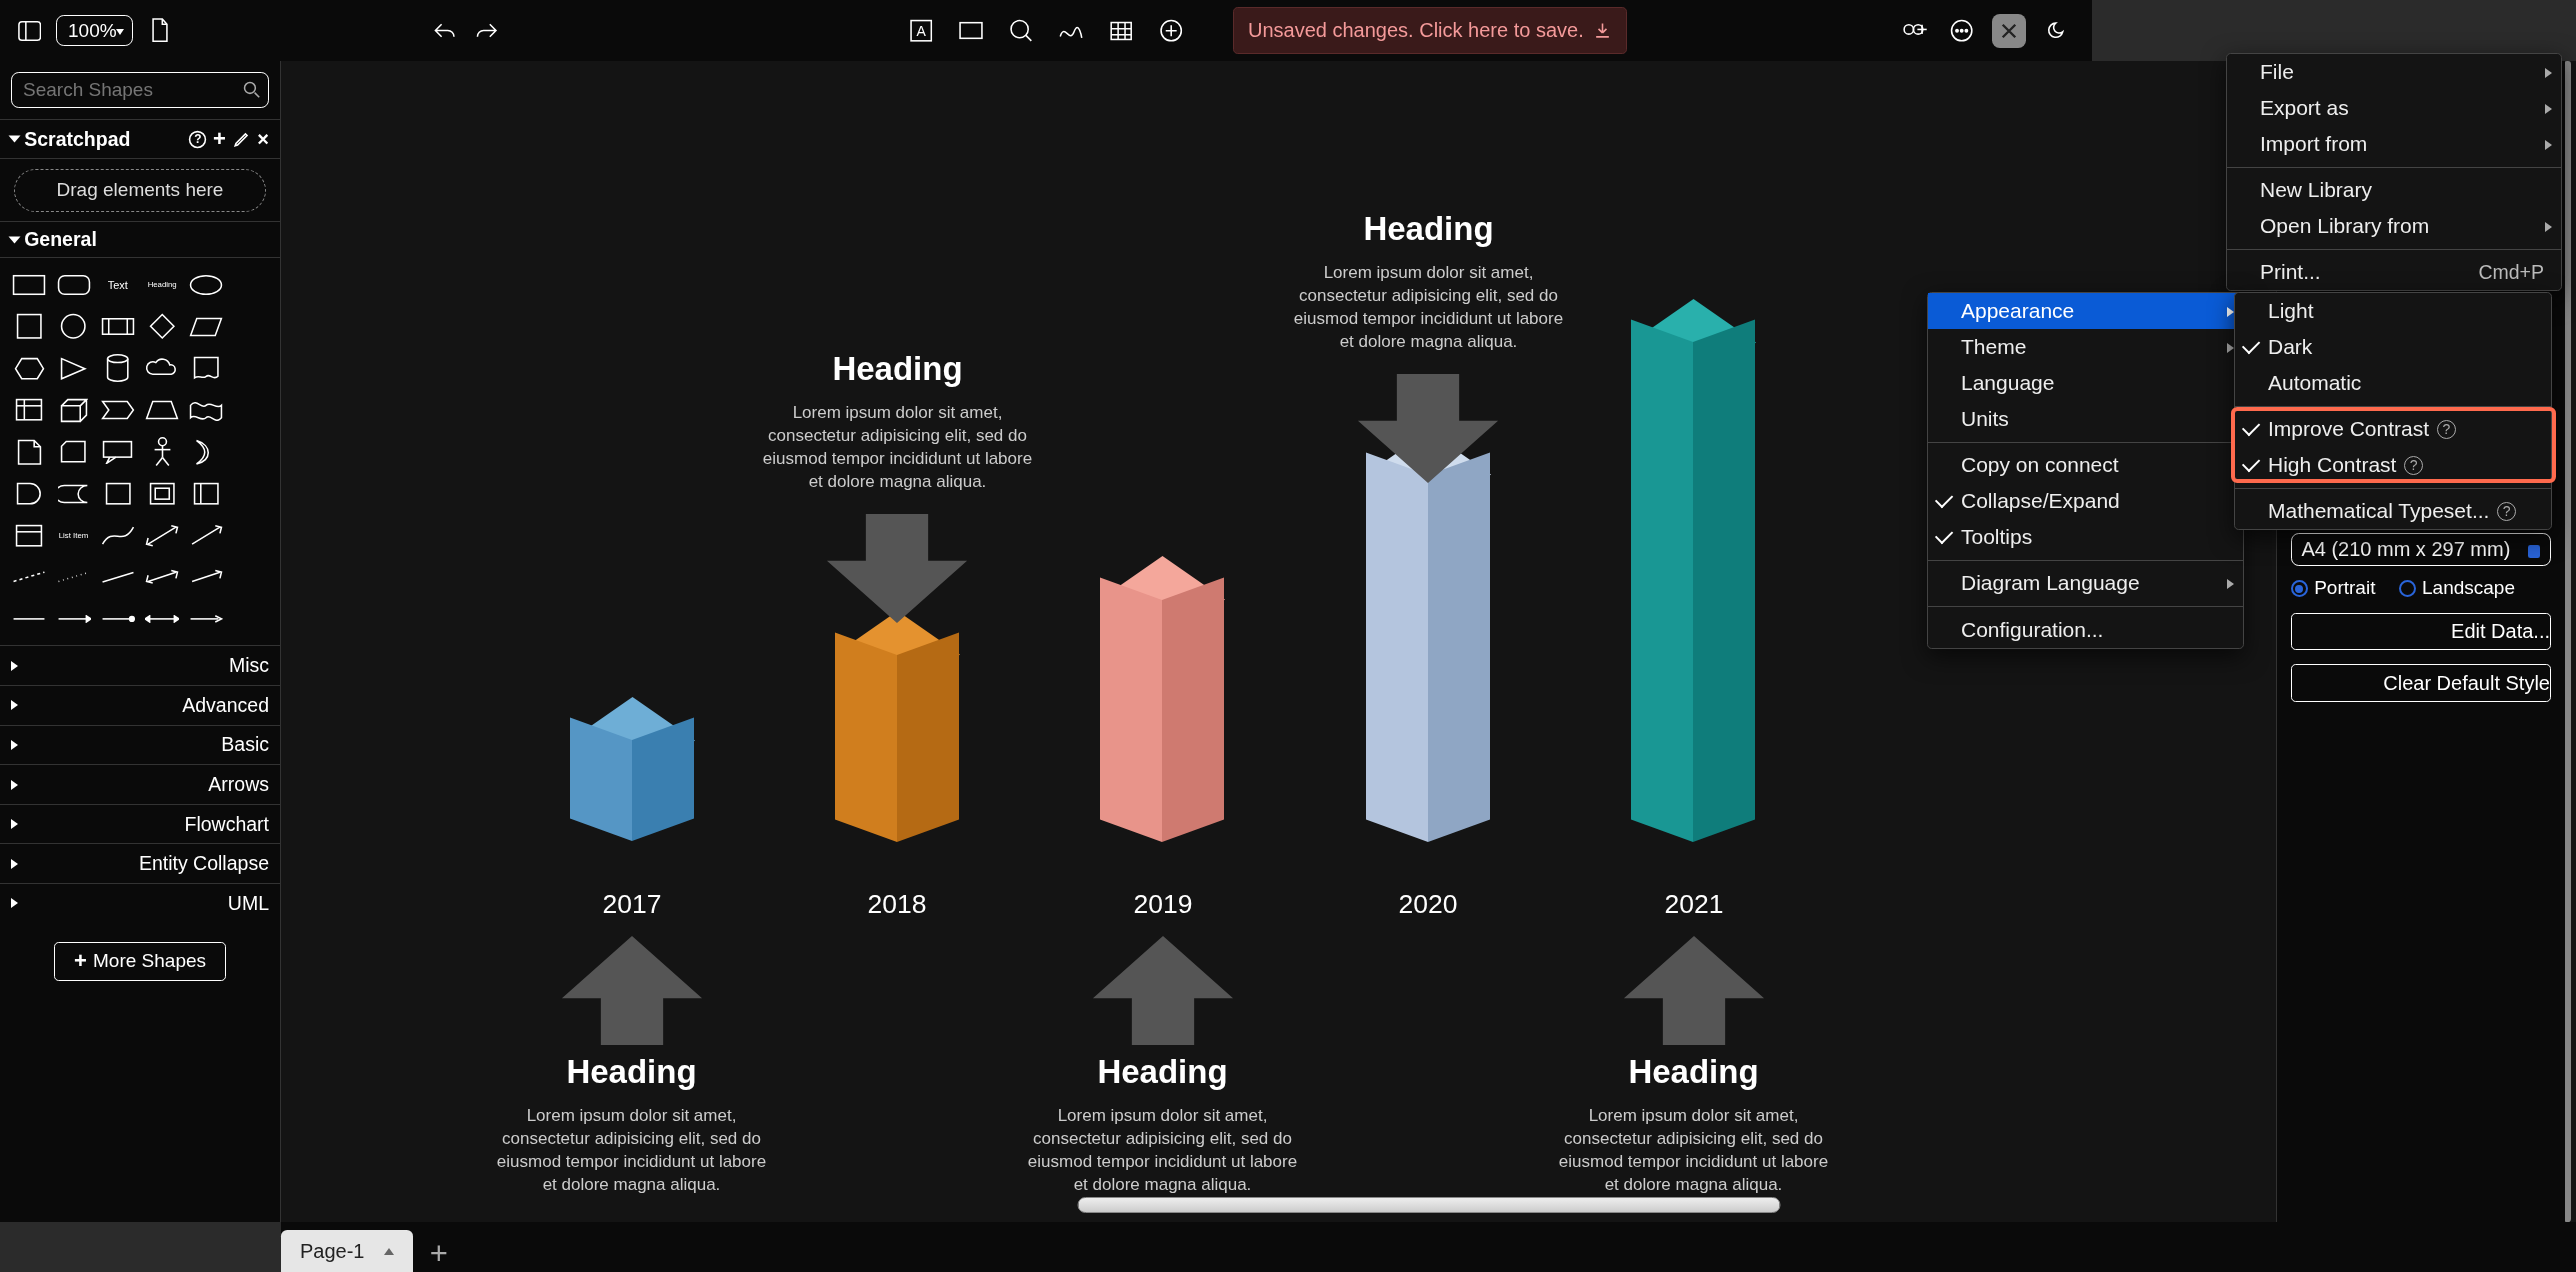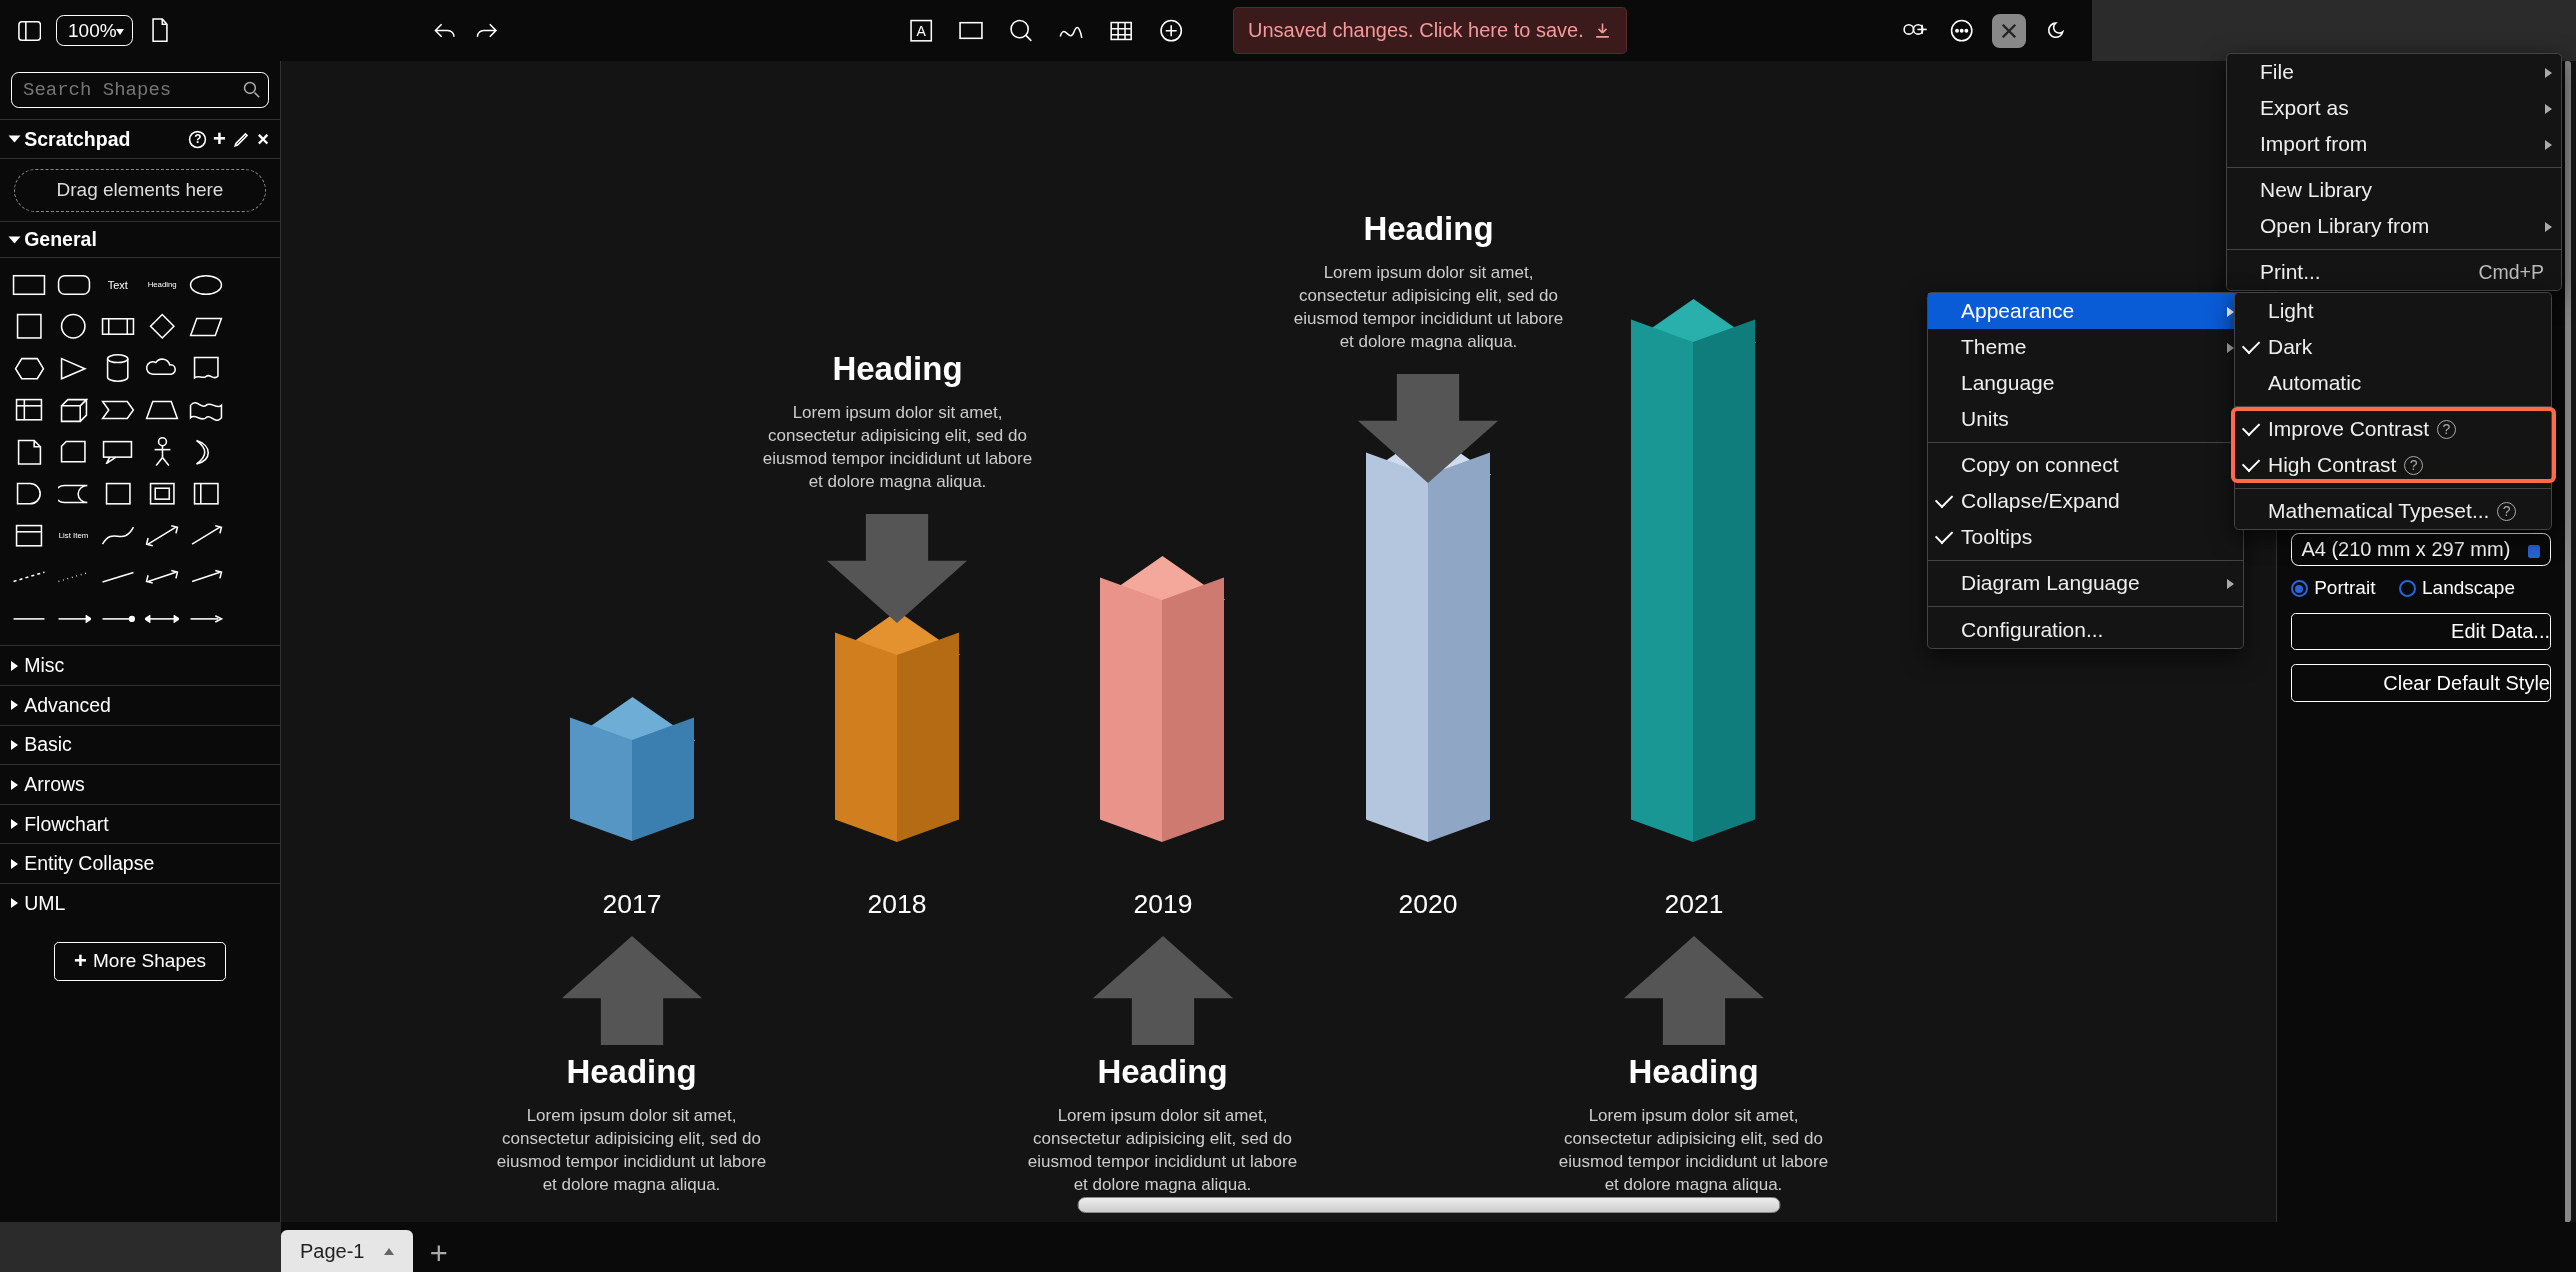--- a/index.html
+++ b/index.html
@@ -29,39 +29,39 @@
   }
   .app-btn { width:34px;height:34px;border-radius:7.8px;background:#666;display:flex;align-items:center;justify-content:center; }
   .app-btn.active { background:#888; }
 
   
   .sidebar {
     position: absolute; left: 0; top: 61px; width: 281px; bottom: 50px;
     background: #0a0a0a; border-right: 0.8px solid #333;
   }
   .search-wrap { padding: 11px; }
-  .search { width: 100%; height: 36px; border: 1.6px solid #fff; border-radius: 7.8px; background: transparent; color: #888; font-size: 19px; padding: 0 34px 0 11px; font-family: Liberation Mono, monospace; }
+  .search { width: 100%; height: 36px; border: 1.6px solid #fff; border-radius: 7.8px; background: transparent; color: #888; font-size: 19px; padding: 0 34px 0 11px; }
   .search-wrap { position:relative; }
   .search-wrap svg { position:absolute; right:20px; top:20px; width:17px;height:17px; stroke:#aaa; fill:none; stroke-width:2;}
   .panel-header {
     display:flex; align-items:center; gap:6.2px; padding: 6.2px 11px;
     border-top:0.8px solid #333; border-bottom:0.8px solid #333; font-size:19.5px; font-weight:600;
   }
   .panel-header .tri { width:0;height:0;border-top:6.2px solid transparent;border-bottom:6.2px solid transparent;border-right:0;border-left:7.8px solid #fff; transform:rotate(90deg);}
   .panel-header .spacer { flex:1; }
   .hdr-ico { width:19px;height:19px; stroke:#fff; fill:none; stroke-width:2;}
   .scratch-drop {
     margin: 9.4px 14px; border: 1.6px dashed #888; border-radius: 47px;
     text-align:center; color:#ddd; font-size:19px; padding: 9.4px 0;
   }
   .shape-grid { padding: 9.4px; display:grid; grid-template-columns: repeat(6,1fr); gap:7.8px 4.7px;}
   .shape-cell { height:34px; display:flex;align-items:center;justify-content:center; }
   .shape-cell svg { stroke:#fff; fill:none; stroke-width:2; }
   .shape-cell.txt { font-size:11px; color:#fff; }
-  .collapse-row { border-top:0.8px solid #333; padding:7.8px 11px; font-size:19.5px; display:flex; align-items:center; gap:6.2px;}
+  .collapse-row { border-top:0.8px solid #333; padding:7.8px 11px; font-size:19.5px; display:flex; align-items:center; gap:6.2px;justify-content:space-between;}
   .collapse-row .tri { width:0;height:0;border-top:5.5px solid transparent;border-bottom:5.5px solid transparent;border-left:7px solid #fff;}
   .more-shapes {
     margin: 19px auto; display:flex; width:172px; height:39px;
     align-items:center; justify-content:center; gap:6.2px;
     border:1.6px solid #fff; border-radius:4.7px; font-size:19px;
   }
 
   
   .canvas {
     position:absolute; left:281px; top:61px; right:0; bottom:50px;

